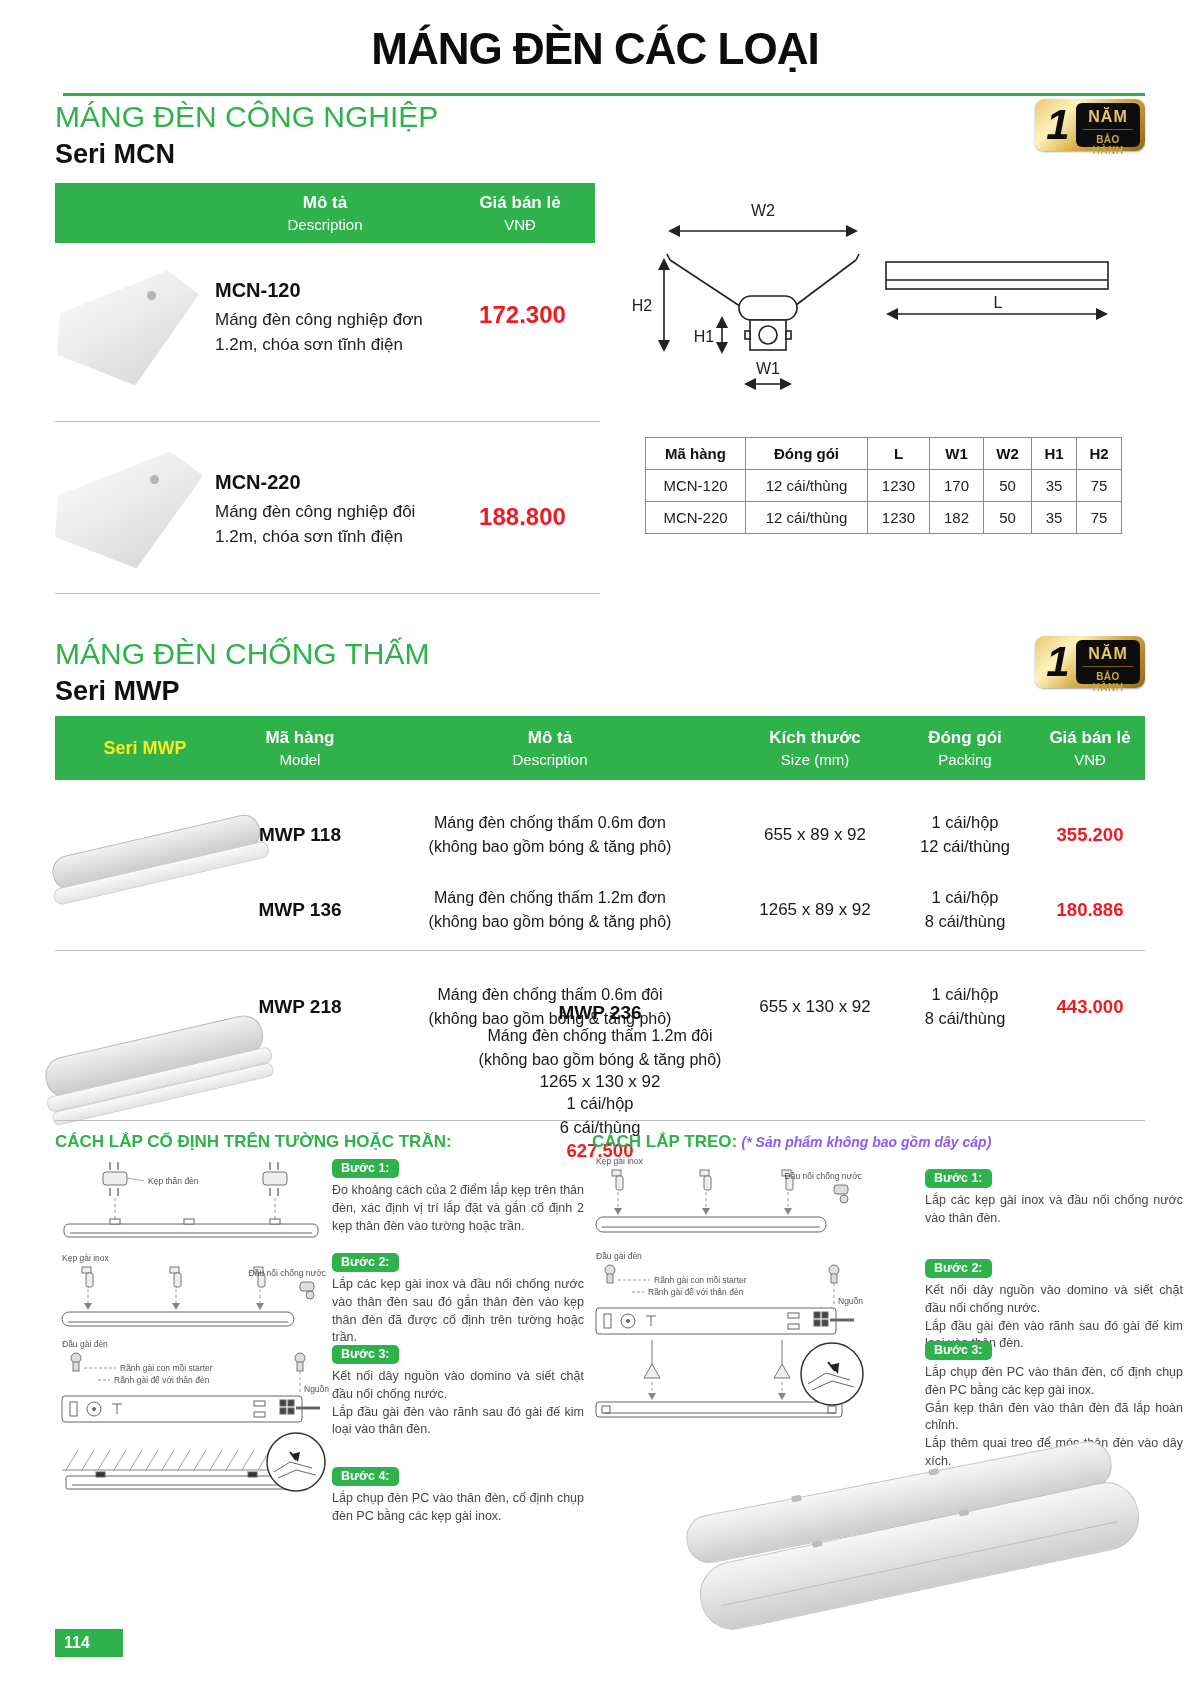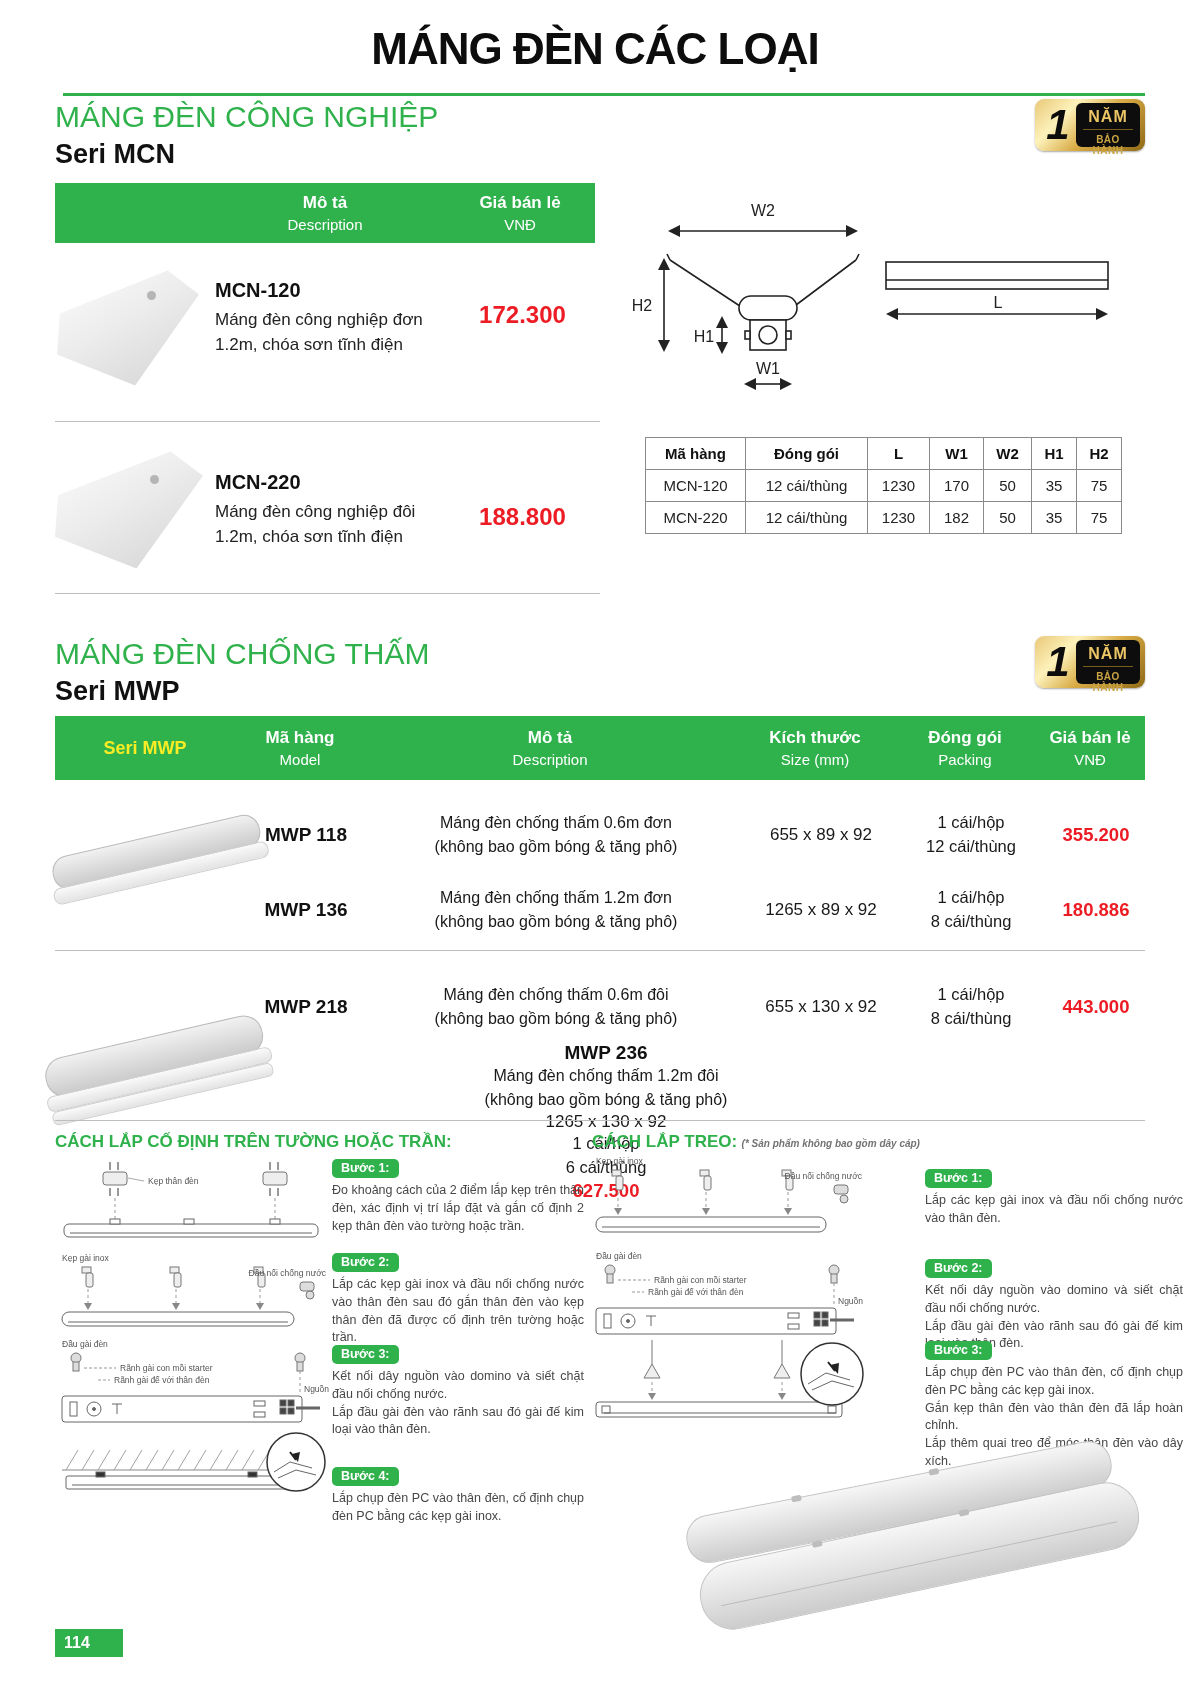--- a/index.html
+++ b/index.html
@@ -51,31 +51,31 @@
   table.dims{border-collapse:collapse;font-size:15px;color:#222;}
   table.dims th,table.dims td{border:1px solid #8a8a8a;text-align:center;padding:7px 4px;}
   table.dims th{font-weight:700;color:#111;}
 
   
   .mwp-header{left:55px;top:716px;width:1090px;height:64px;background:#2fb14b;display:flex;color:#fff;}
   .mwp-header .c{display:flex;flex-direction:column;justify-content:center;text-align:center;}
   .w-series{width:180px;}.w-model{width:130px;}.w-desc{width:370px;}.w-size{width:160px;}
   .w-pack{width:140px;}.w-price{width:110px;}
   .series-label{font-size:18px;font-weight:800;color:#f8ec25;}
-  .mwp-row{left:61px;width:1090px;display:flex;align-items:center;}
+  .mwp-row{left:55px;width:1090px;display:flex;align-items:center;justify-content:center;}
   .mwp-row .c{text-align:center;}
   .mwp-model{font-size:19px;font-weight:800;color:#111;}
   .mwp-desc{font-size:16px;color:#191919;line-height:1.5;}
   .mwp-size{font-size:17px;color:#191919;}
   .mwp-pack{font-size:16.5px;color:#191919;line-height:1.45;}
   .mwp-price{font-size:18.5px;}
 
   
   .inst-title{font-size:17px;font-weight:800;color:#2fb14b;}
-  .inst-note{font-size:10px;font-weight:600;font-style:italic;color:#737373;}
+  .inst-note{font-size:14px;font-weight:600;font-style:italic;color:#8b5cf6;}
   .step{position:absolute;}
   .step-badge{display:inline-block;background:#2fb14b;color:#fff;font-size:12.5px;font-weight:700;
               padding:2px 9px 3px;border-radius:5px;margin-bottom:4px;}
   .step-text{font-size:12.5px;color:#474747;line-height:1.42;text-align:justify;white-space:pre-line;}
   .dlab{font-size:8.5px;fill:#555;font-family:"Liberation Sans",sans-serif;}
   svg text{font-family:"Liberation Sans",sans-serif;}
   .dimlab{font-size:16px;fill:#222;font-weight:500;}
 
   
   .photo-bar{position:absolute;border:1px solid #c3c3c3;

